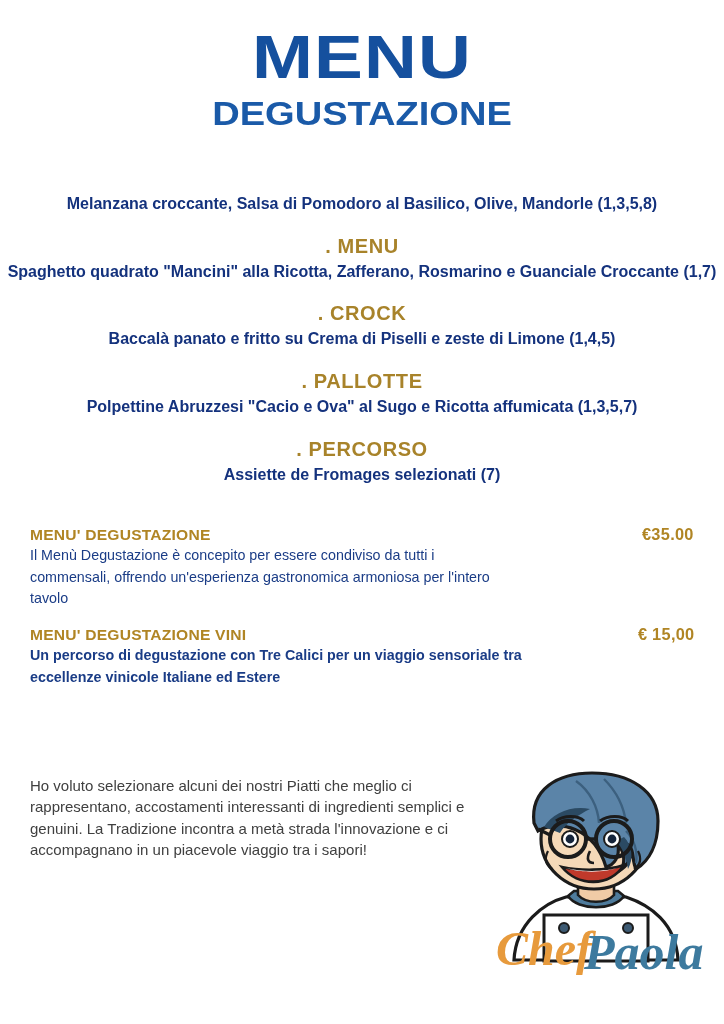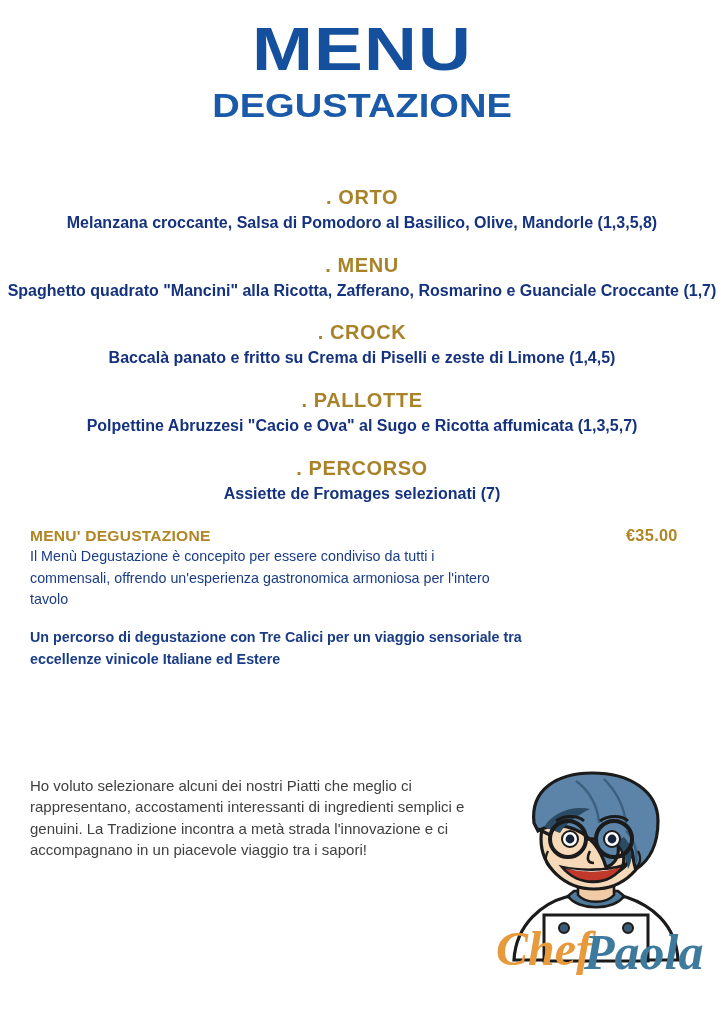--- a/index.html
+++ b/index.html
@@ -15,21 +15,21 @@
 
   .page {
     width: 724px;
     height: 1024px;
     position: relative;
     background: #ffffff;
   }
 
   
   .header {
-    padding-top: 19px;
+    padding-top: 27px;
     text-align: center;
   }
   .title-menu {
     font-family: "Liberation Sans", sans-serif;
     font-weight: bold;
     font-size: 62px;
     line-height: 0.96;
     letter-spacing: 1px;
     color: #15509e;
     transform: scaleX(1.18);
@@ -69,22 +69,22 @@
     font-family: "Liberation Sans", sans-serif;
     font-weight: bold;
     font-size: 16px;
     color: #14327d;
     line-height: 1.35;
     margin-top: 2px;
   }
 
   
   .prices {
-    margin-top: 23px;
-    padding: 0 46px 0 30px;
+    margin-top: 41px;
+    padding: 0 30px 0 30px;
   }
   .price-block {
     position: relative;
     margin-bottom: 17px;
   }
   .price-row {
     display: flex;
     justify-content: space-between;
     align-items: baseline;
   }
@@ -169,21 +169,20 @@
 <div class="page">
 
   <div class="header">
     <div class="title-menu">MENU</div>
     <div class="title-sub">DEGUSTAZIONE</div>
   </div>
 
   <div class="dishes">
 
     <div class="dish">
-      <div class="dish-name">. ORTO</div>
       <div class="dish-desc">Melanzana croccante, Salsa di Pomodoro al Basilico, Olive, Mandorle (1,3,5,8)</div>
     </div>
 
     <div class="dish">
       <div class="dish-name">. MENU</div>
       <div class="dish-desc">Spaghetto quadrato "Mancini" alla Ricotta, Zafferano, Rosmarino e Guanciale Croccante (1,7)</div>
     </div>
 
     <div class="dish">
       <div class="dish-name">. CROCK</div>
@@ -206,20 +205,24 @@
 
     <div class="price-block">
       <div class="price-row">
         <div class="price-title">MENU' DEGUSTAZIONE</div>
         <div class="price-value">€35.00</div>
       </div>
       <div class="price-desc">Il Menù Degustazione è concepito per essere condiviso da tutti i commensali, offrendo un'esperienza gastronomica armoniosa per l'intero tavolo</div>
     </div>
 
     <div class="price-block">
+      <div class="price-row">
+        <div class="price-title">MENU' DEGUSTAZIONE VINI</div>
+        <div class="price-value">€ 15,00</div>
+      </div>
       <div class="price-desc bold">Un percorso di degustazione con Tre Calici per un viaggio sensoriale tra eccellenze vinicole Italiane ed Estere</div>
     </div>
 
   </div>
 
   <div class="bottom">
     <div class="bottom-inner">
 
       <div class="intro-text">Ho voluto selezionare alcuni dei nostri Piatti che meglio ci rappresentano, accostamenti interessanti di ingredienti semplici e genuini.
 La Tradizione incontra a metà strada l'innovazione e ci accompagnano in un piacevole viaggio tra i sapori!</div>

